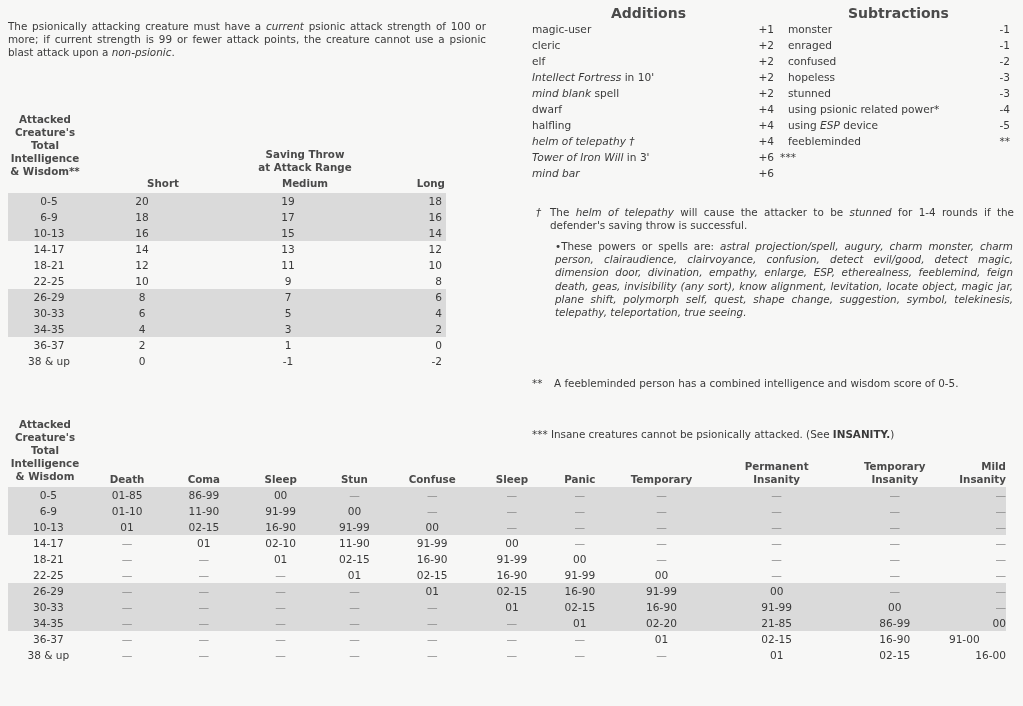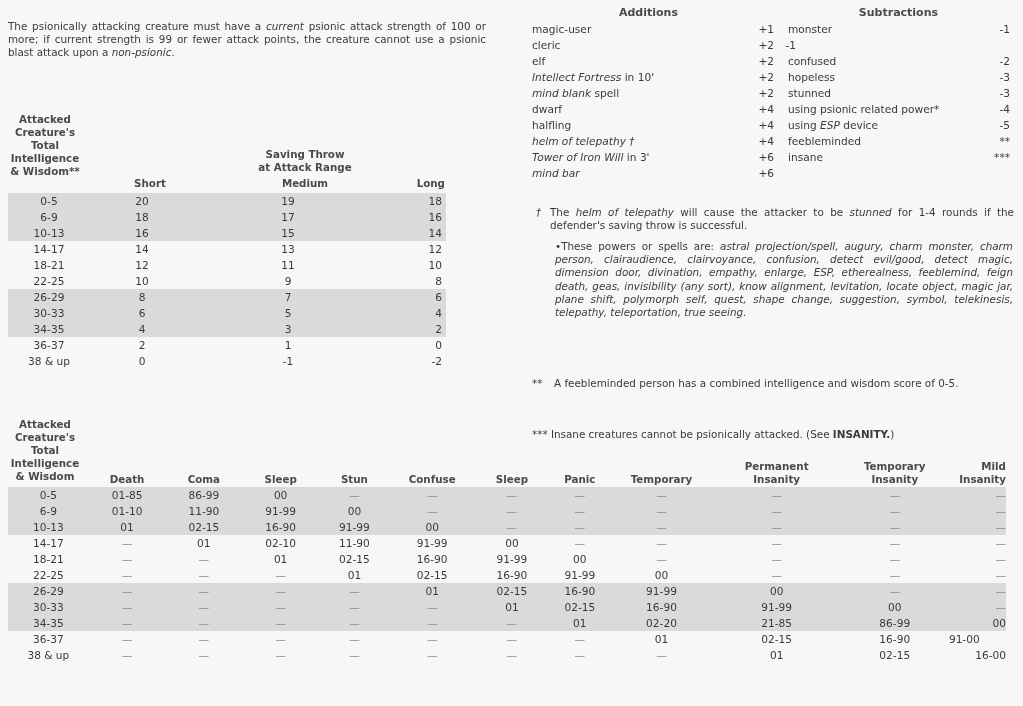--- a/index.html
+++ b/index.html
@@ -16,34 +16,34 @@
     left: 8px; top: 20px; width: 478px;
     font-size: 10.4px; line-height: 13.2px; text-align: justify;
   }
   .intro i { font-style: italic; }
   .hdr {
     font-weight: bold; color: #4a4a4a; text-align: center;
     font-size: 10.3px; line-height: 13px;
   }
   
   .t1-hdr-col1 { left: 5px; top: 113px; width: 80px; }
-  .t1-hdr-short { left: 120px; top: 177px; width: 60px; }
+  .t1-hdr-short { left: 133px; top: 177px; width: 60px; }
   .t1-hdr-sv { left: 230px; top: 148px; width: 150px; }
   .t1-hdr-long { left: 395px; top: 177px; width: 50px; text-align: right; }
   .shade { background: #dadada; }
   .t1 { left: 8px; top: 193px; width: 438px; }
   .row { display: flex; height: 16px; line-height: 16px; font-size: 10.6px; }
   .t1 .c0 { width: 82px; text-align: center; }
   .t1 .c1 { width: 104px; text-align: center; }
   .t1 .c2 { width: 188px; text-align: center; }
   .t1 .c3 { width: 60px; text-align: right; }
 
   
   .mods { left: 532px; top: 5px; width: 480px; font-size: 10.6px; }
-  .mods .mh { font-weight: bold; font-size: 11px; height: 14px; line-height: 14px; color: #4a4a4a; }
+  .mods .mh { font-weight: bold; font-size: 14px; height: 14px; line-height: 14px; color: #4a4a4a; }
   .mods .mrow { display: flex; height: 16px; line-height: 16px; }
   .mods .an { width: 200px; }
   .mods .av { width: 42px; text-align: right; }
   .mods .sn { width: 200px; padding-left: 14px; }
   .mods .sv { width: 22px; text-align: right; }
 
   .foot { font-size: 10.4px; line-height: 13.2px; text-align: justify; }
   .fn1 { left: 536px; top: 206px; width: 478px; }
   .fn1 .mark { position: absolute; left: 0; top: 0; font-style: italic; }
   .fn1 .txt { margin-left: 14px; }
@@ -156,20 +156,21 @@
   <div id="modrows">
       <div class="mrow">
         <div class="an"><span>magic-user</span></div>
         <div class="av">+1</div>
         <div class="sn">monster</div>
         <div class="sv">-1</div>
       </div>
       <div class="mrow">
         <div class="an"><span>cleric</span></div>
         <div class="av">+2</div>
+        <div class="sn">enraged</div>
         <div class="sv">-1</div>
       </div>
       <div class="mrow">
         <div class="an"><span>elf</span></div>
         <div class="av">+2</div>
         <div class="sn">confused</div>
         <div class="sv">-2</div>
       </div>
       <div class="mrow">
         <div class="an"><i>Intellect Fortress</i><span> in 10'</span></div>
@@ -197,21 +198,20 @@
       </div>
       <div class="mrow">
         <div class="an"><i>helm of telepathy †</i></div>
         <div class="av">+4</div>
         <div class="sn">feebleminded</div>
         <div class="sv">**</div>
       </div>
       <div class="mrow">
         <div class="an"><i>Tower of Iron Will</i><span> in 3'</span></div>
         <div class="av">+6</div>
-        <div class="sn">insane</div>
         <div class="sv">***</div>
       </div>
       <div class="mrow">
         <div class="an"><i>mind bar</i></div>
         <div class="av">+6</div>
         <div class="sn"></div>
         <div class="sv"></div>
       </div>
     </div>
 </div>

